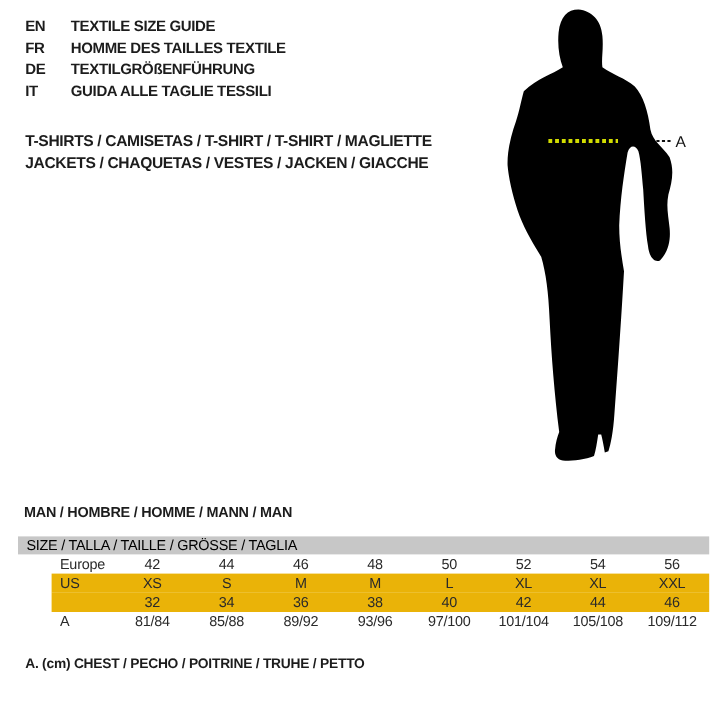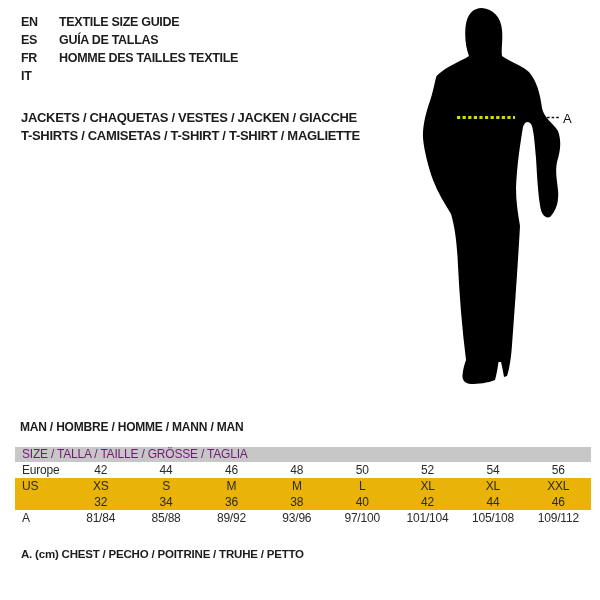--- a/index.html
+++ b/index.html
@@ -21,55 +21,56 @@
 
   
   .figure-svg { position: absolute; left: 400px; top: 0; }
   .figure-svg text { font-family: "Liberation Sans", sans-serif; font-size: 13px; font-weight: 500; fill: #111; }
 
   
   .section-title { position: absolute; left: 20px; top: 420px; font-weight: bold; font-size: 12px; letter-spacing: -0.2px; }
 
   
   .size-table { position: absolute; left: 15px; top: 447px; width: 576px; font-size: 12px; letter-spacing: -0.2px; color: #2a2a2a; }
-  .thead { background: #c7c7c7; height: 15px; line-height: 15px; padding-left: 7px; color: #701a75; }
-  .trow { display: grid; grid-template-columns: 53px repeat(8, 1fr); height: 16px; line-height: 16px; }
+  .thead { background: #c7c7c7; height: 15px; line-height: 15px; padding-left: 7px; color: #000000; }
+  .trow { display: grid; grid-template-columns: 53px repeat(8, 1fr); height: 16px; line-height: 16px; margin-left: 28px; }
   .trow.alt { background: #eab308; }
   .tlabel { padding-left: 7px; text-align: left; }
   .tcell { text-align: center; }
 
   
   .footnote { position: absolute; left: 21px; top: 548px; font-weight: bold; font-size: 11.5px; letter-spacing: -0.2px; }
 </style>
 </head>
 <body>
 
 <div class="stage">
 
   <div class="lang-list">
     <div class="lang-row">
       <span class="lang-code">EN</span>
       <span class="lang-label">TEXTILE SIZE GUIDE</span>
     </div>
     <div class="lang-row">
-      <span class="lang-code">ES</span>
-      <span class="lang-label">GUÍA DE TALLAS</span>
-    </div>
-    <div class="lang-row">
       <span class="lang-code">FR</span>
       <span class="lang-label">HOMME DES TAILLES TEXTILE</span>
     </div>
     <div class="lang-row">
+      <span class="lang-code">DE</span>
+      <span class="lang-label">TEXTILGRÖßENFÜHRUNG</span>
+    </div>
+    <div class="lang-row">
       <span class="lang-code">IT</span>
+      <span class="lang-label">GUIDA ALLE TAGLIE TESSILI</span>
     </div>
   </div>
 
   <div class="category">
+    <div>T-SHIRTS / CAMISETAS / T-SHIRT / T-SHIRT / MAGLIETTE</div>
     <div>JACKETS / CHAQUETAS / VESTES / JACKEN / GIACCHE</div>
-    <div>T-SHIRTS / CAMISETAS / T-SHIRT / T-SHIRT / MAGLIETTE</div>
   </div>
 
   <svg class="figure-svg" width="200" height="400" viewBox="0 0 200 400" aria-hidden="true">
     <path fill="#000000" d="
       M 82 8
       C 93 9 101 17 102 30
       C 103 41 101 49 102 56
       C 110 62 121 65 129 72
       C 136 80 140 92 142 108
       C 144 118 152 122 158 131

